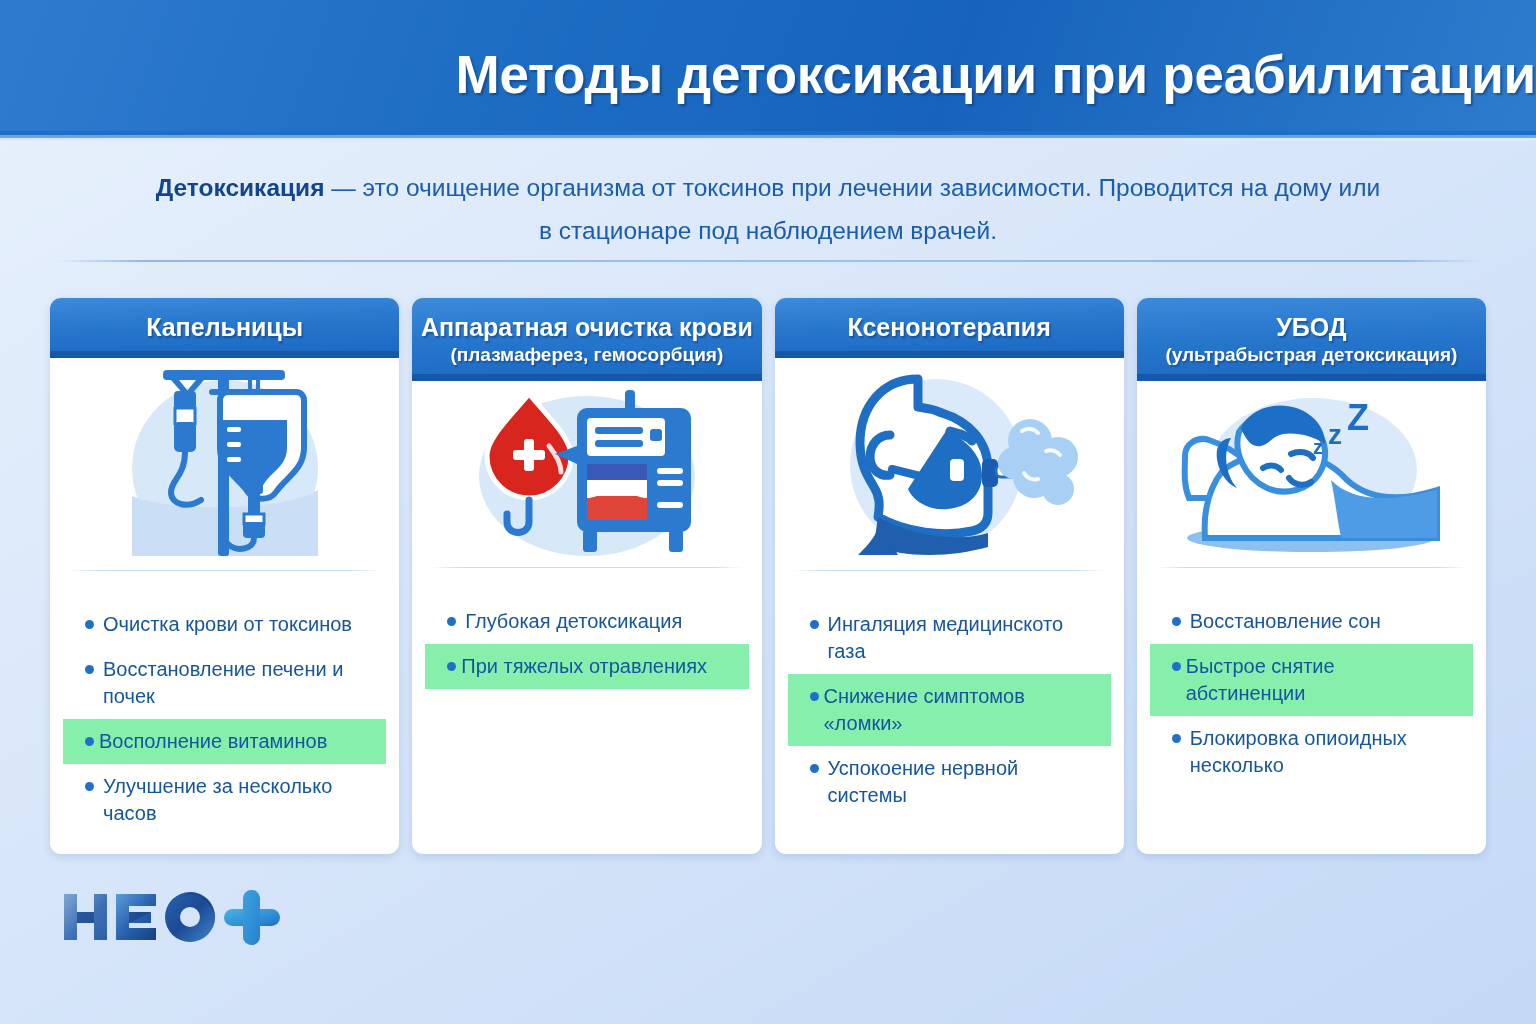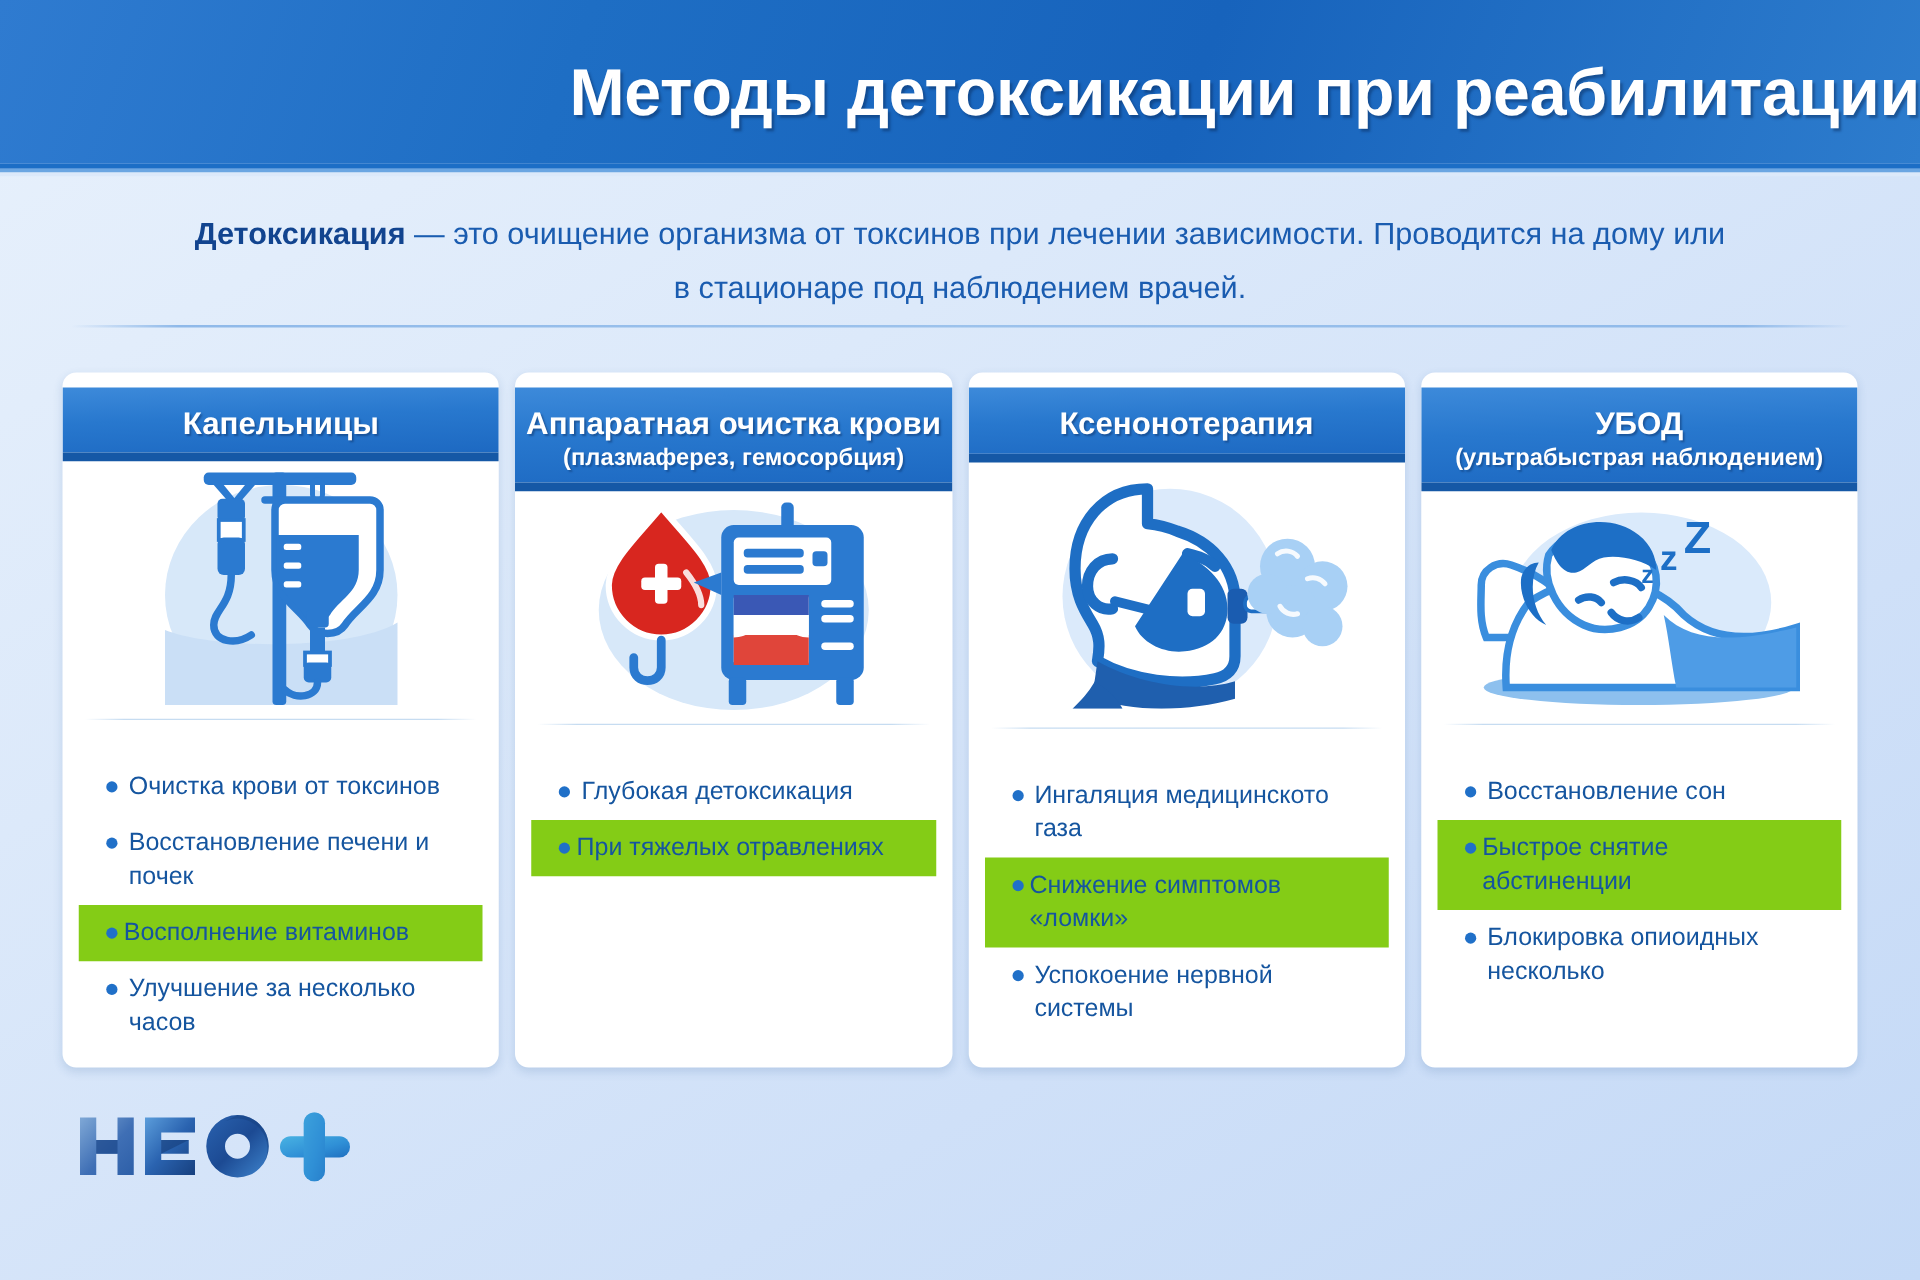--- a/index.html
+++ b/index.html
@@ -99,21 +99,20 @@
   }
   .card-head {
     position: relative;
     background: linear-gradient(178deg, #3d8ada 0%, #2878ce 45%, #1d69c2 100%);
     border-bottom: 7px solid #1558a6;
     color: #ffffff;
     text-align: center;
     padding: 14px 8px 9px;
     min-height: 44px;
     box-sizing: border-box;
-    margin-top: 12px;
   }
   .card--tall .card-head { padding-bottom: 7px; }
   .card-title {
     font-size: 25px;
     font-weight: bold;
     line-height: 30px;
     text-shadow: 1.5px 1.5px 1.5px rgba(10,45,95,0.45);
   }
   .card-sub {
     font-size: 19px;
@@ -152,21 +151,21 @@
     font-weight: 500;
   }
   .bullets li .dot {
     position: absolute;
     left: 22px; top: 18px;
     width: 9px; height: 9px;
     border-radius: 50%;
     background: #2070c8;
   }
   .bullets li.hl {
-    background: #84cc16;
+    background: #86efac;
     padding-left: 36px;
   }
 
   
   .logo {
     position: absolute;
     left: 58px; top: 884px;
     width: 240px; height: 66px;
   }
 </style>
@@ -300,21 +299,21 @@
       <ul class="bullets">
         <li><span class="dot"></span><span>Ингаляция медицинското газа</span></li>
         <li class="hl"><span class="dot"></span><span>Снижение симптомов «ломки»</span></li>
         <li><span class="dot"></span><span>Успокоение нервной системы</span></li>
       </ul>
     </div>
 
     <div class="card card--tall">
       <div class="card-head">
         <div class="card-title">УБОД</div>
-        <div class="card-sub">(ультрабыстрая наблюдением)</div>
+        <div class="card-sub">(ультрабыстрая детоксикация)</div>
       </div>
       <div class="card-art">
         <svg width="280" height="164" viewBox="0 0 280 164">
           <ellipse cx="142" cy="78" rx="104" ry="72" fill="#daeafb"></ellipse>
           <ellipse cx="140" cy="146" rx="124" ry="14" fill="#8dc0ee"></ellipse>
           <path d="M14 64c0 -12 12 -20 24 -16 30 10 56 34 66 58H18c-6 -14 -4 -30 -4 -42z" fill="#ffffff" stroke="#3a8ede" stroke-width="6"></path>
           <path d="M52 78c36 -26 94 -24 124 10 22 20 52 22 90 10v48H34c-2 -28 4 -50 18 -68z" fill="#ffffff" stroke="#3a8ede" stroke-width="6"></path>
           <path d="M160 88c22 22 56 22 106 10v48h-96c-4 -20 -6 -40 -10 -58z" fill="#4e9ce6"></path>
           <path d="M68 40c14 -22 52 -26 72 -8 16 14 18 34 8 50 -10 16 -34 22 -52 14 -22 -10 -34 -36 -28 -56z" fill="#ffffff" stroke="#3a8ede" stroke-width="6"></path>
           <path d="M70 36c10 -24 48 -30 70 -12 10 8 14 18 14 28 -12 -8 -28 -12 -42 -10 -10 2 -14 10 -22 12 -10 2 -16 -8 -20 -18z" fill="#1d6fc6"></path>

